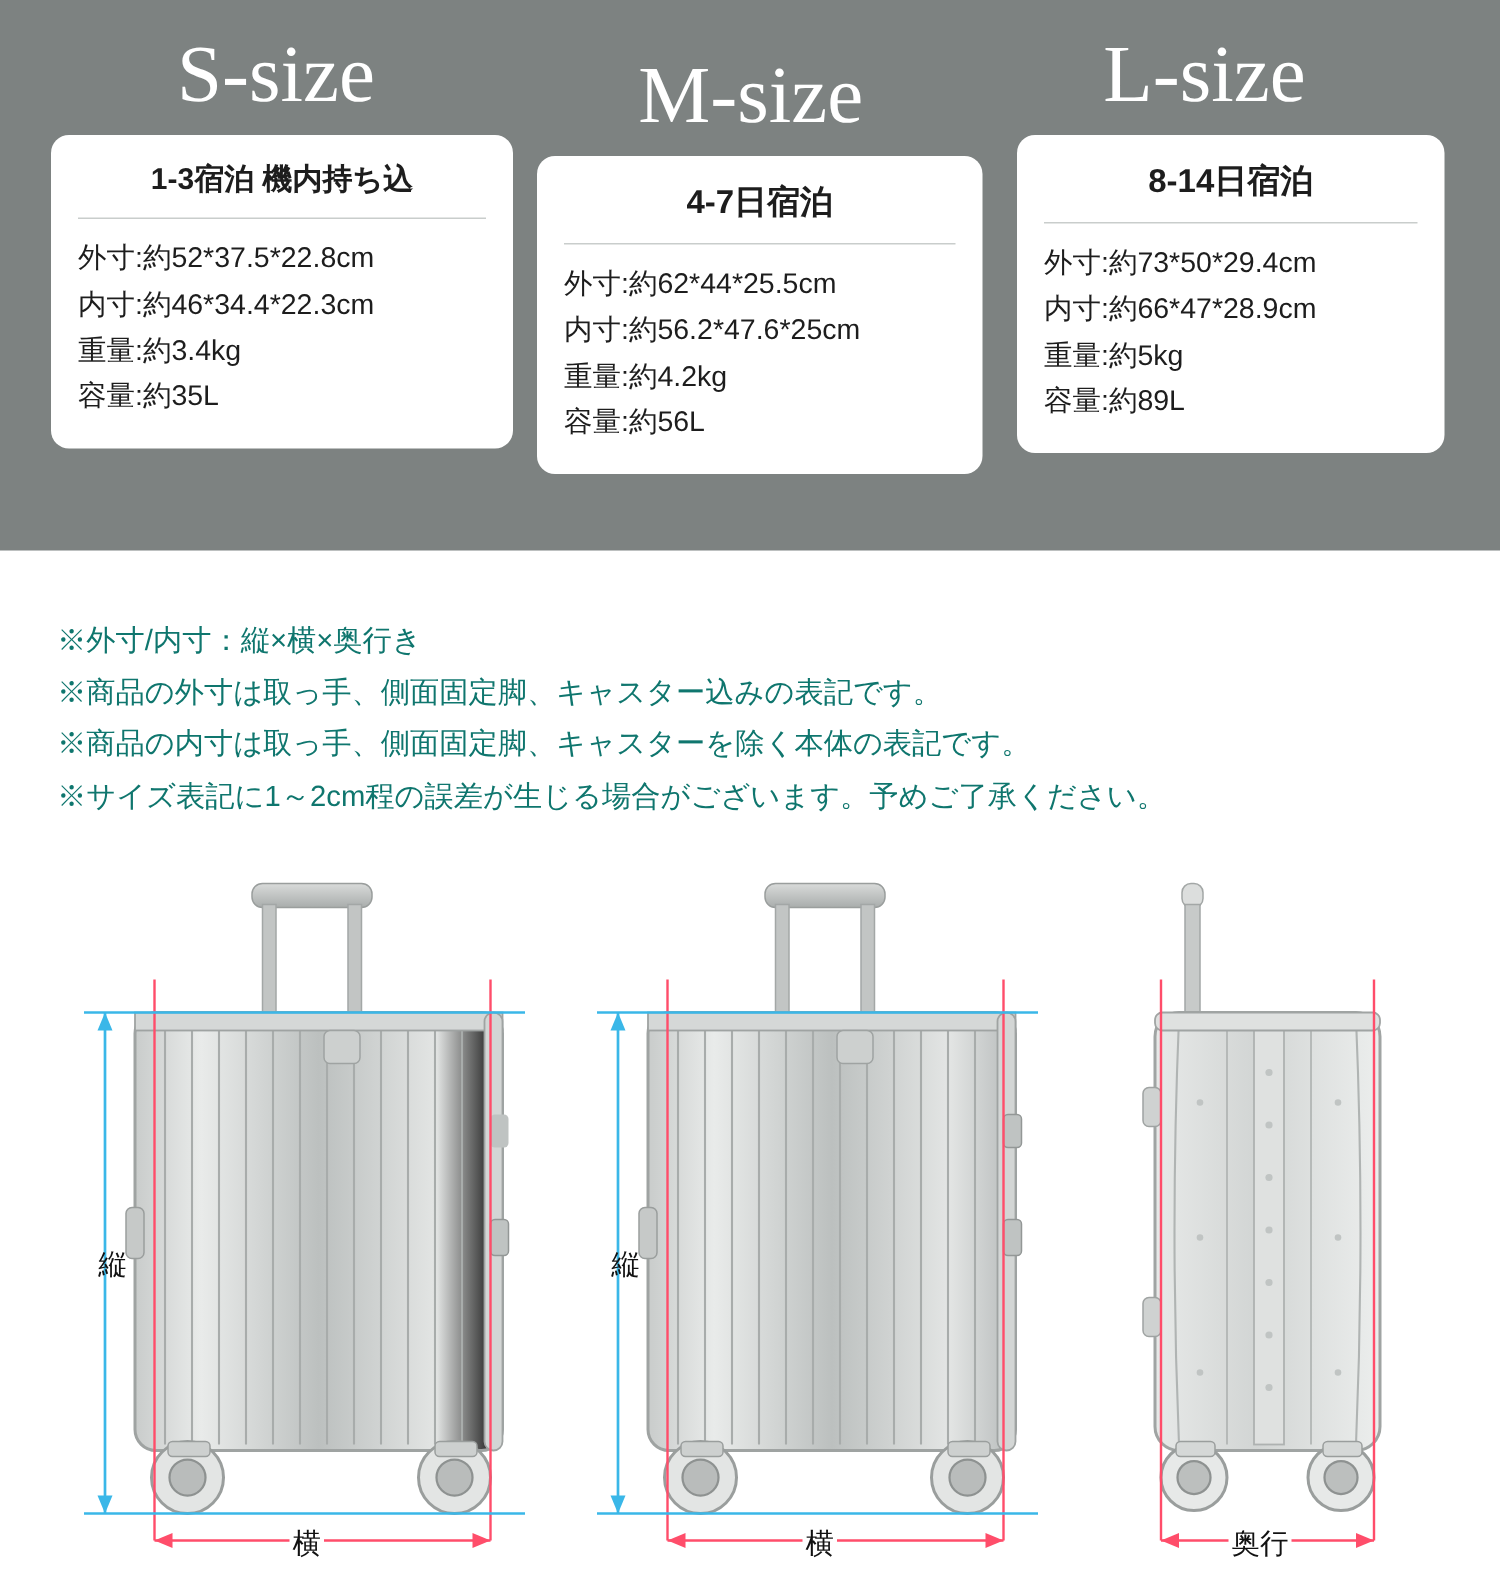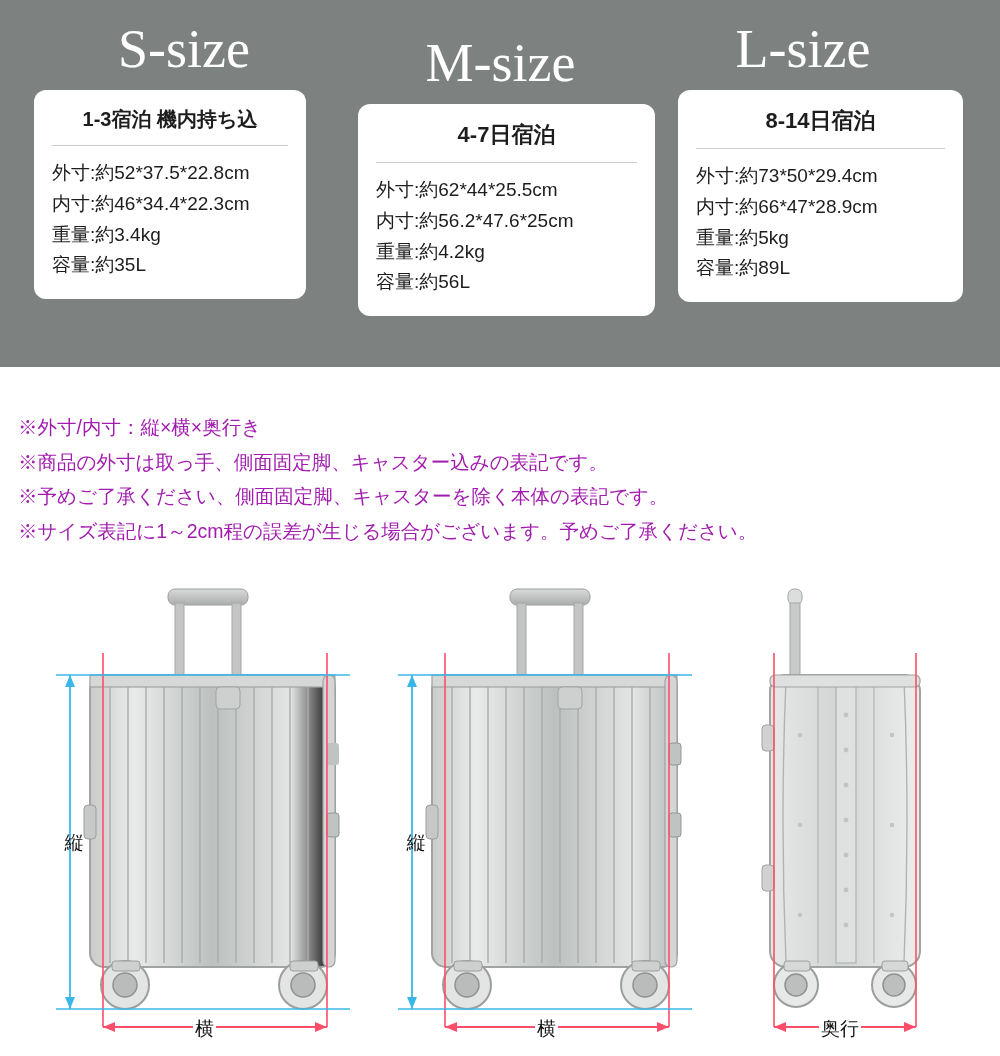--- a/index.html
+++ b/index.html
@@ -50,23 +50,24 @@
     line-height:1.62;
     white-space:nowrap;
   }
 
   
   .notes {
     position:absolute; left:18px; top:410px; width:960px;
   }
   .note {
     font-size:19.5px;
-    color:#a21caf;
+    color:#0f766e;
     line-height:1.78;
     white-space:nowrap;
+    margin-left:20px;
   }
 
   
   .diagram-area { position:absolute; left:0; top:575px; width:1000px; height:481px; }
   .fig { position:absolute; top:0; height:481px; }
 
   .axis-label {
     position:absolute;
     font-size:19px;
     color:#111;
@@ -79,21 +80,21 @@
 </style>
 </head>
 <body>
 
 <div class="page">
 
   <div class="top-band">
 
     <div class="size-col" style="left:34px; width:300px;border-radius:10px;">
       <div class="size-title" style="margin-top:22px;">S-size</div>
-      <div class="card" style="margin-top:14px; width:272px;">
+      <div class="card" style="margin-top:14px; width:308px;">
         <div class="card-head" style="font-size:20px;">1-3宿泊 機内持ち込</div>
         <div class="card-line">外寸:約52*37.5*22.8cm</div>
         <div class="card-line">内寸:約46*34.4*22.3cm</div>
         <div class="card-line">重量:約3.4kg</div>
         <div class="card-line">容量:約35L</div>
       </div>
     </div>
 
     <div class="size-col" style="left:358px; width:285px;">
       <div class="size-title" style="margin-top:36px;">M-size</div>
@@ -114,21 +115,21 @@
         <div class="card-line">内寸:約66*47*28.9cm</div>
         <div class="card-line">重量:約5kg</div>
         <div class="card-line">容量:約89L</div>
       </div>
     </div>
   </div>
 
   <div class="notes">
     <div class="note">※外寸/内寸：縦×横×奥行き</div>
     <div class="note">※商品の外寸は取っ手、側面固定脚、キャスター込みの表記です。</div>
-    <div class="note">※予めご了承ください、側面固定脚、キャスターを除く本体の表記です。</div>
+    <div class="note">※商品の内寸は取っ手、側面固定脚、キャスターを除く本体の表記です。</div>
     <div class="note">※サイズ表記に1～2cm程の誤差が生じる場合がございます。予めご了承ください。</div>
   </div>
 
   <div class="diagram-area">
 
     <div class="fig" style="left:20px; width:330px;">
       <svg width="330" height="481" viewBox="0 0 330 481">
         <defs>
           <linearGradient id="bodyg1" x1="0" y1="0" x2="1" y2="0">
             <stop offset="0%" stop-color="#c9cccb"></stop>

